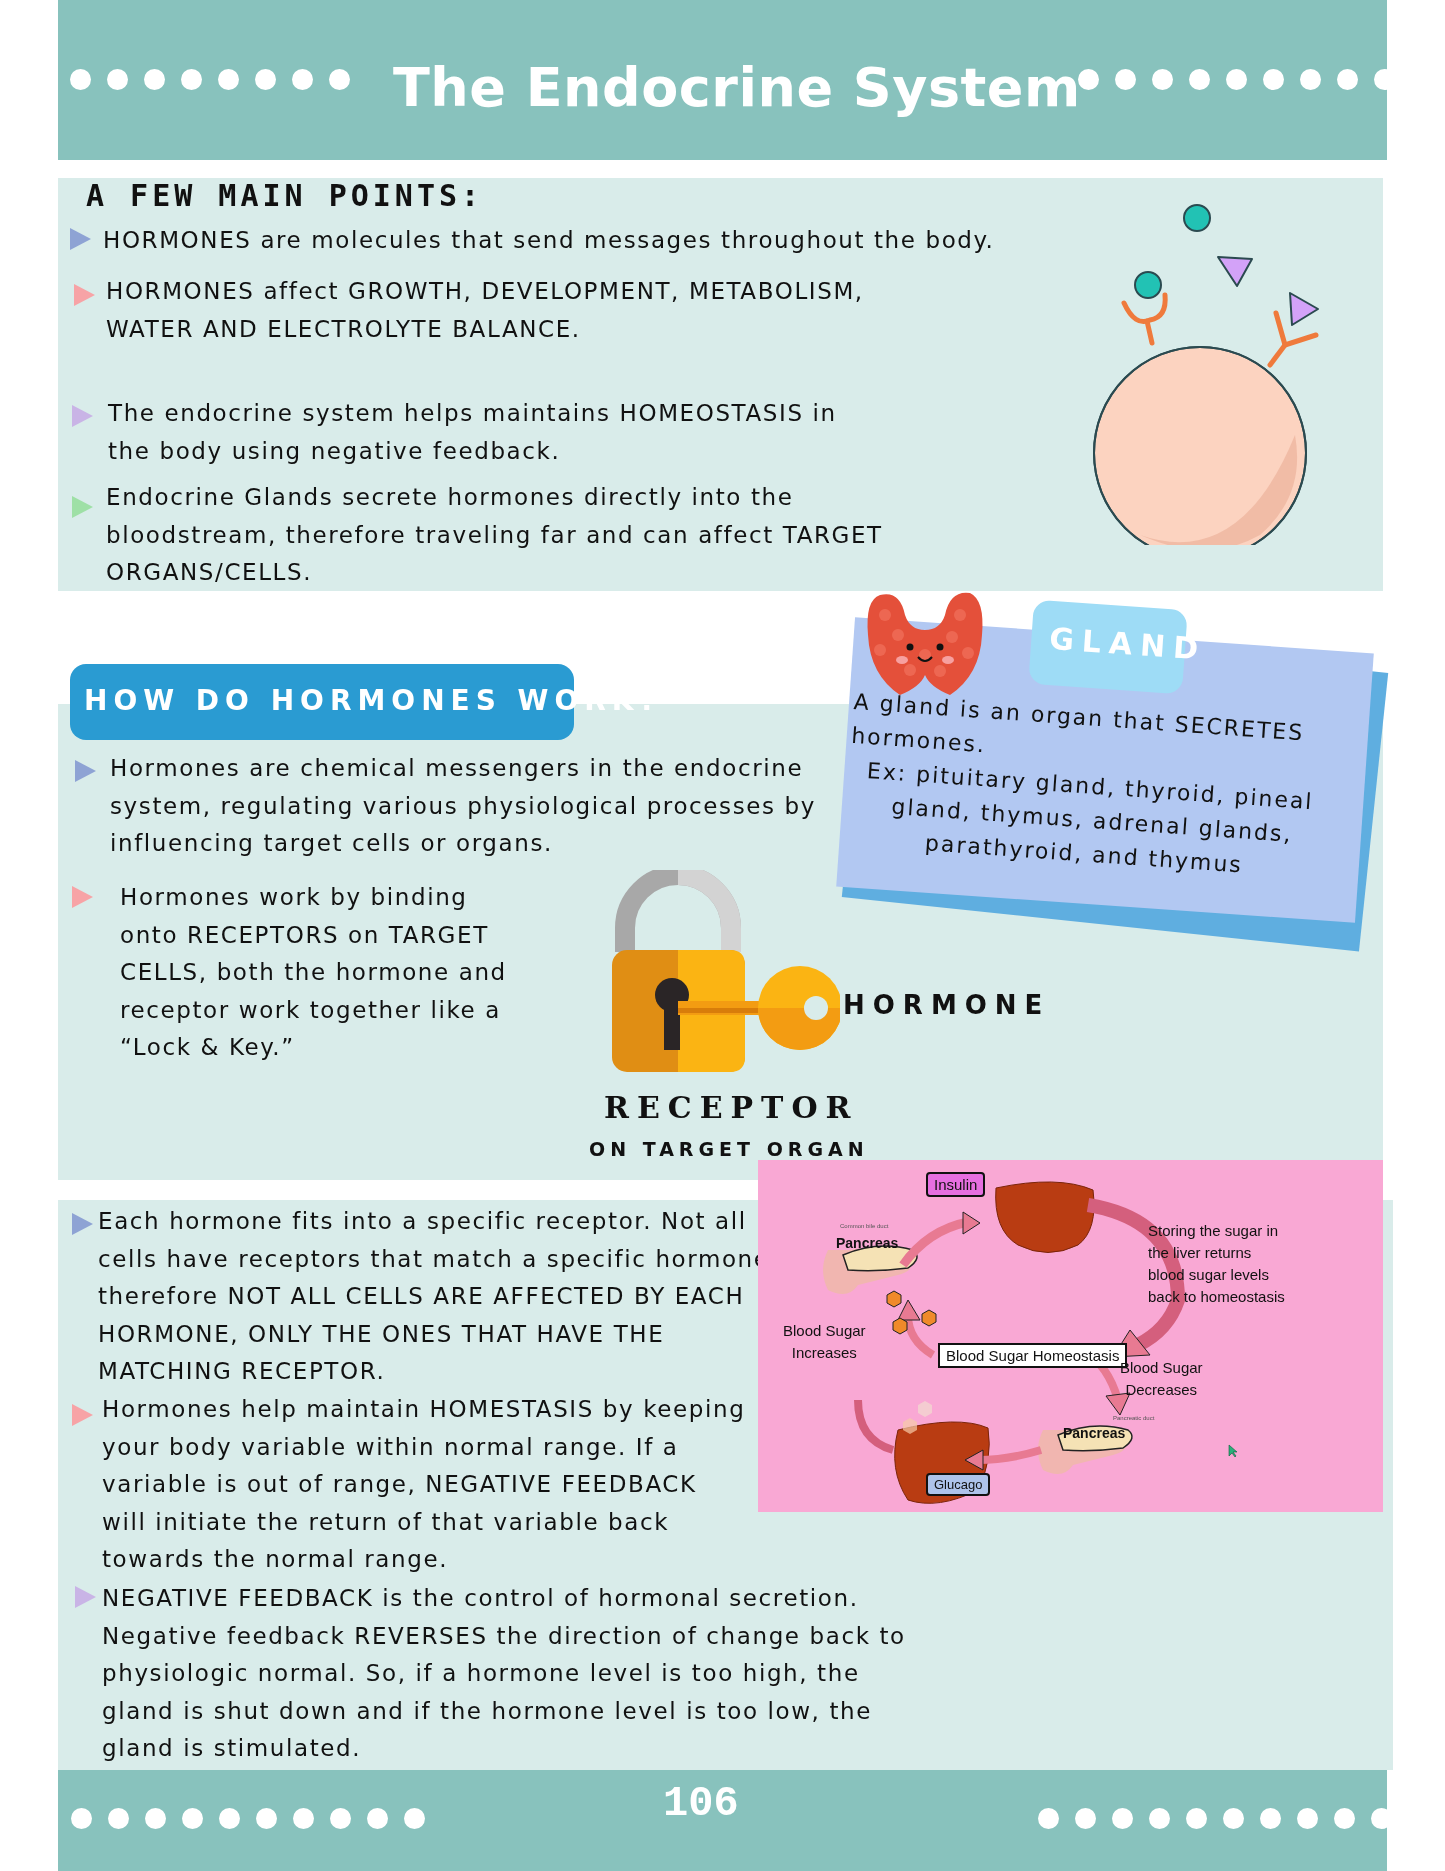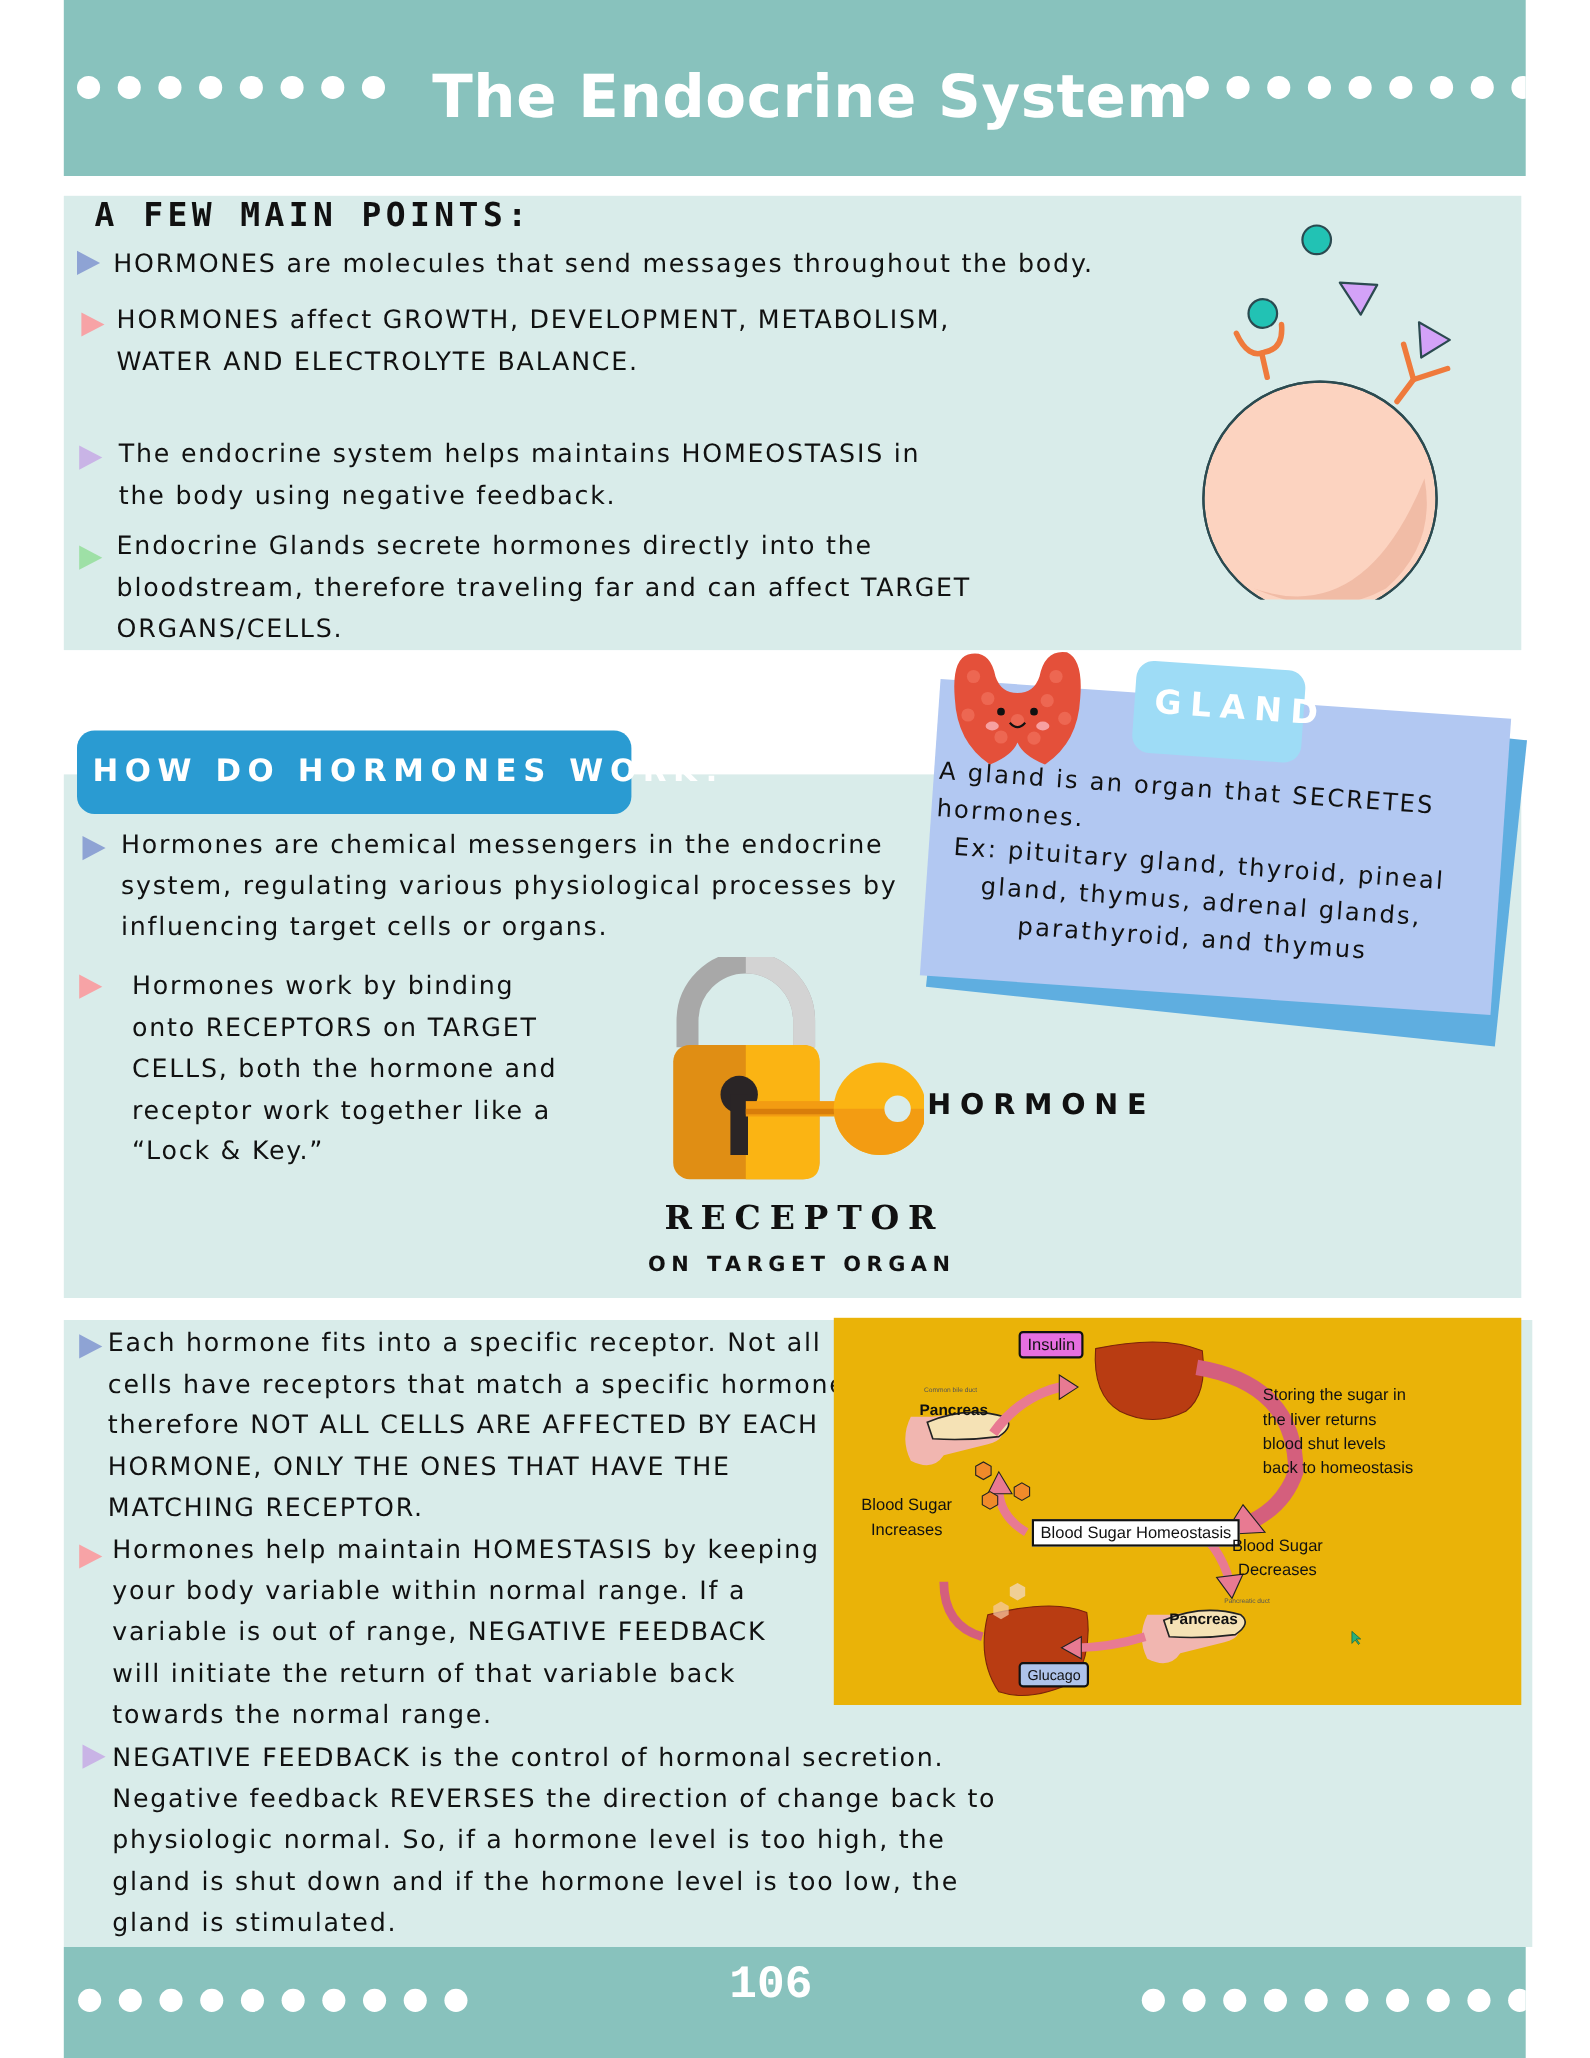--- a/index.html
+++ b/index.html
@@ -40,21 +40,21 @@
   .gland-tag span { position: absolute; left: 18px; top: 20px; color: #fff; font-weight: bold; font-size: 30px; letter-spacing: 8px; white-space: nowrap; font-family: "DejaVu Sans", sans-serif; }
   .gland-text { position: absolute; left: 20px; top: 100px; width: 500px; transform: rotate(4deg); transform-origin: left top; font-size: 22px; line-height: 34px; letter-spacing: 2px; color: #111; }
   .gland-text div { white-space: nowrap; }
 
   
   .hormone-label { left: 843px; top: 990px; font-family: "DejaVu Sans", sans-serif; font-weight: bold; font-size: 26px; letter-spacing: 8px; white-space: nowrap; }
   .receptor-label { left: 604px; top: 1090px; font-family: "DejaVu Serif", serif; font-weight: bold; font-size: 30px; letter-spacing: 8px; white-space: nowrap; }
   .receptor-sub { left: 589px; top: 1138px; font-family: "DejaVu Sans", sans-serif; font-weight: bold; font-size: 19px; letter-spacing: 5px; white-space: nowrap; }
 
   
-  .diagram { left: 758px; top: 1198px; width: 625px; height: 352px; background: #eab308; overflow: hidden; padding-left: 40px; }
+  .diagram { left: 758px; top: 1160px; width: 625px; height: 352px; background: #f9a8d4; overflow: hidden; padding-left: 40px; }
   .diagram .lbl { position: absolute; font-family: "Liberation Sans", sans-serif; font-size: 16px; color: #111; line-height: 22px; white-space: nowrap; }
   .diagram .box { position: absolute; border: 2px solid #111; background: #fff; font-family: "Liberation Sans", sans-serif; font-size: 16px; padding: 2px 6px; white-space: nowrap; }
   .diagram .insulin { background: #e66fe0; border-radius: 4px; }
   .diagram .glucagon { background: #aec3ea; border-radius: 4px; }
 
   
   .footer { left: 58px; top: 1770px; width: 1329px; height: 101px; background: #88c2bd; overflow: hidden; }
   .page-num { position: absolute; left: 605px; top: 10px; color: #fff; font-weight: bold; font-size: 42px; font-family: Liberation Mono, monospace; }
 </style>
 </head>
@@ -265,21 +265,21 @@
     <path d="M283 290 Q250 300 220 300" fill="none" stroke="#e87a92" stroke-width="8"></path>
     <path d="M225 290 L207 300 L225 310 Z" fill="#e87a92" stroke="#222" stroke-width="1"></path>
   </svg>
 
   <div class="box insulin" style="left:168px; top:12px; font-size:15px;">Insulin</div>
   <div class="lbl" style="left:78px; top:72px; font-size:14px; font-weight:bold;">Pancreas</div>
   <div class="lbl" style="left:82px; top:62px; font-size:6px; line-height:8px; color:#555;">Common bile duct</div>
   <div class="lbl" style="left:390px; top:60px; font-size:15px;">
     <div>Storing the sugar in</div>
     <div>the liver returns</div>
-    <div>blood shut levels</div>
+    <div>blood sugar levels</div>
     <div>back to homeostasis</div>
   </div>
   <div class="lbl" style="left:25px; top:160px; text-align:center; font-size:15px;">
     <div>Blood Sugar</div>
     <div>Increases</div>
   </div>
   <div class="box" style="left:180px; top:183px; font-size:15px;">Blood Sugar Homeostasis</div>
   <div class="lbl" style="left:362px; top:197px; text-align:center; font-size:15px;">
     <div>Blood Sugar</div>
     <div>Decreases</div>

